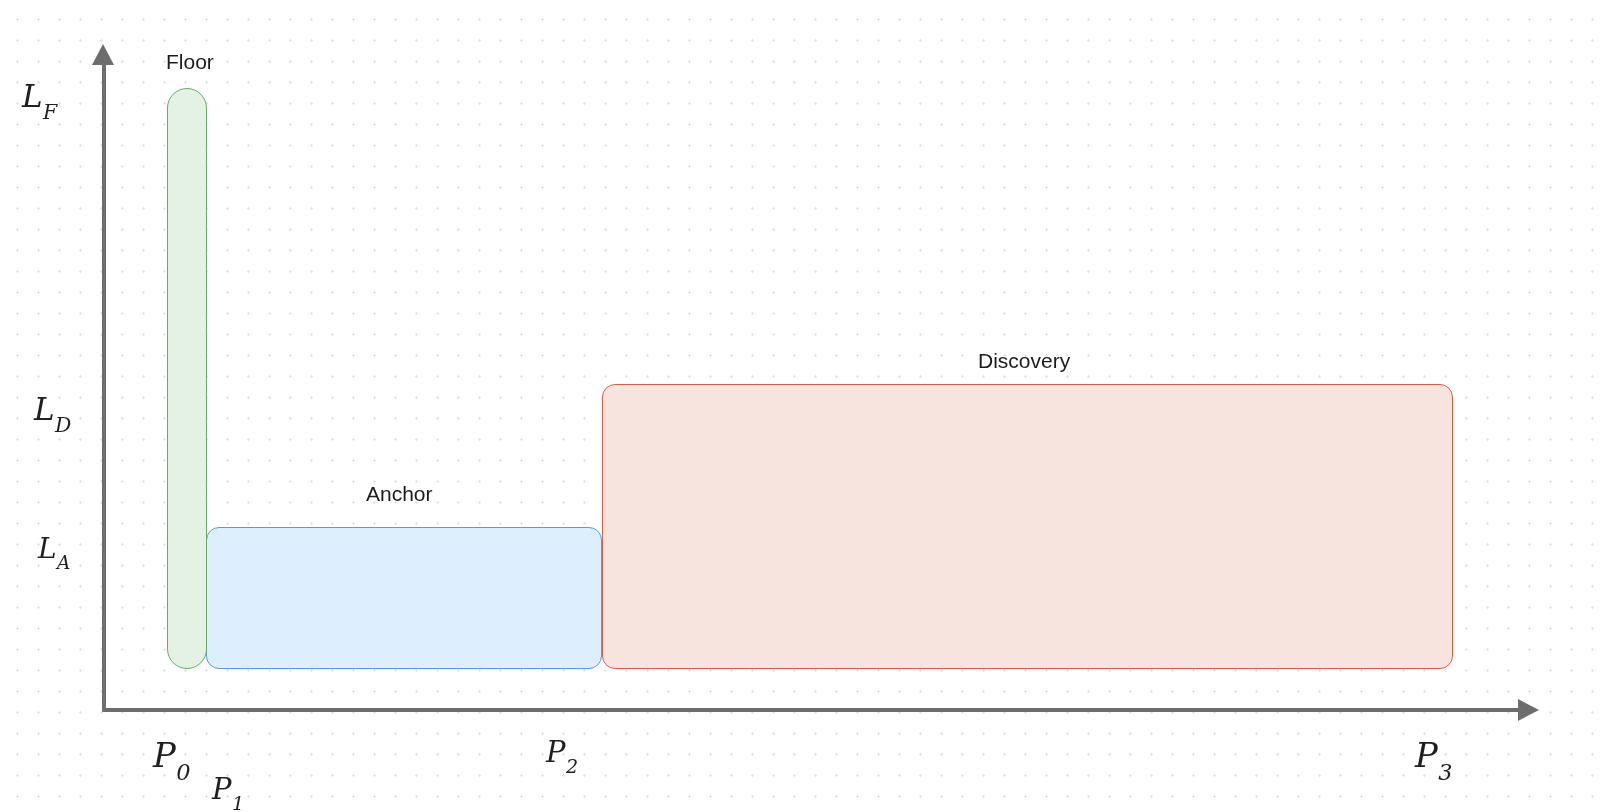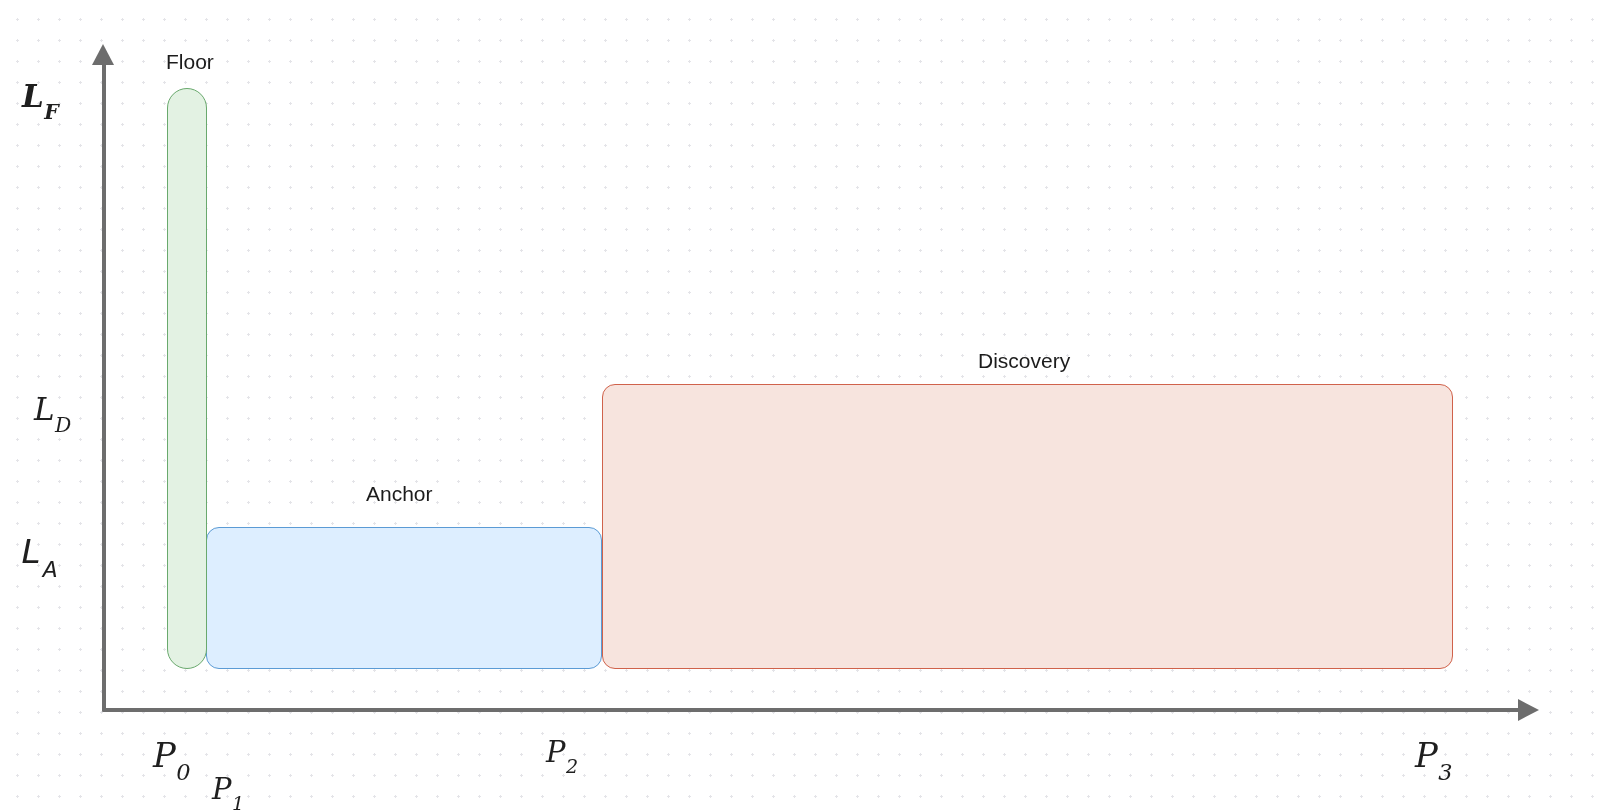--- a/index.html
+++ b/index.html
@@ -71,23 +71,23 @@
     line-height: 1;
   }
   .math-label .sub {
     font-size: 0.66em;
     font-style: italic;
     vertical-align: sub;
     position: relative;
     top: 0.22em;
     left: 0.02em;
   }
-  #ylab-LF { left: 22px;  top: 81px;  font-size: 31px; font-weight: bold; }
+  #ylab-LF { left: 22px;  top: 81px;  font-size: 31px; }
   #ylab-LD { left: 34px;  top: 394px; font-size: 31px; }
-  #ylab-LA { left: 20px;  top: 535px; font-size: 37px; font-family: Liberation Mono, monospace; }
+  #ylab-LA { left: 38px;  top: 535px; font-size: 28px; }
 
   #xlab-P0 { left: 153px;  top: 738px; font-size: 34px; }
   #xlab-P1 { left: 212px;  top: 738px; font-size: 29px; margin-top: 37px; }
   #xlab-P2 { left: 546px;  top: 738px; font-size: 29px; }
   #xlab-P3 { left: 1415px; top: 738px; font-size: 34px; }
 
   
   .interval-box {
     position: absolute;
     box-sizing: border-box;

